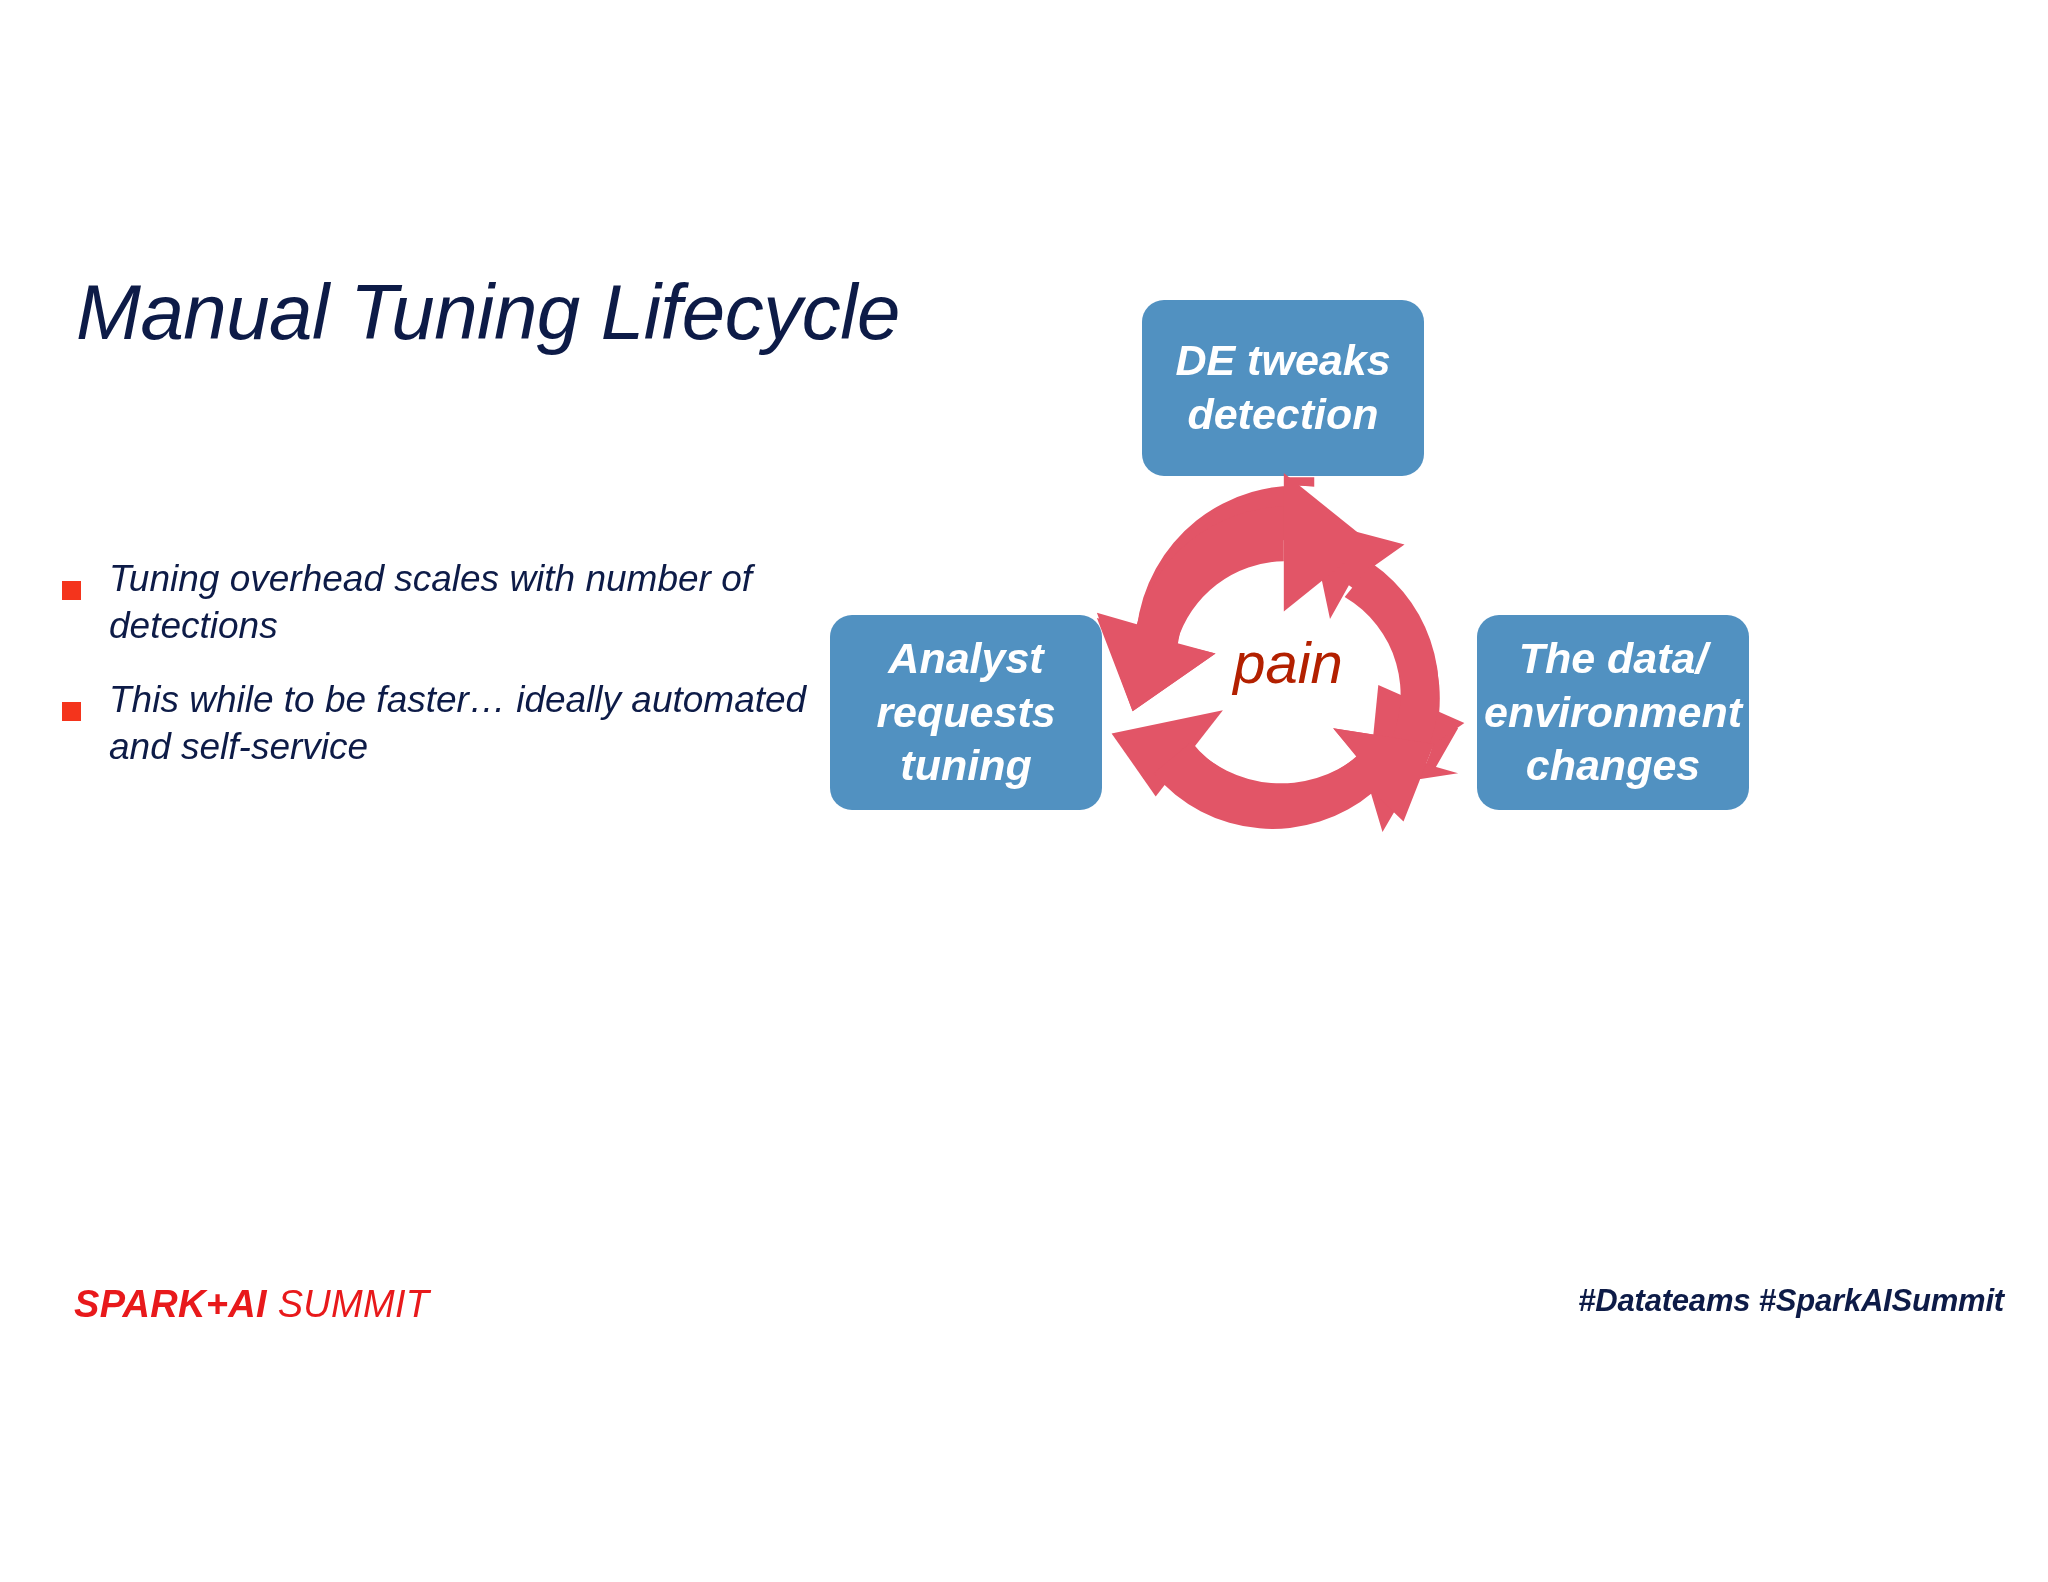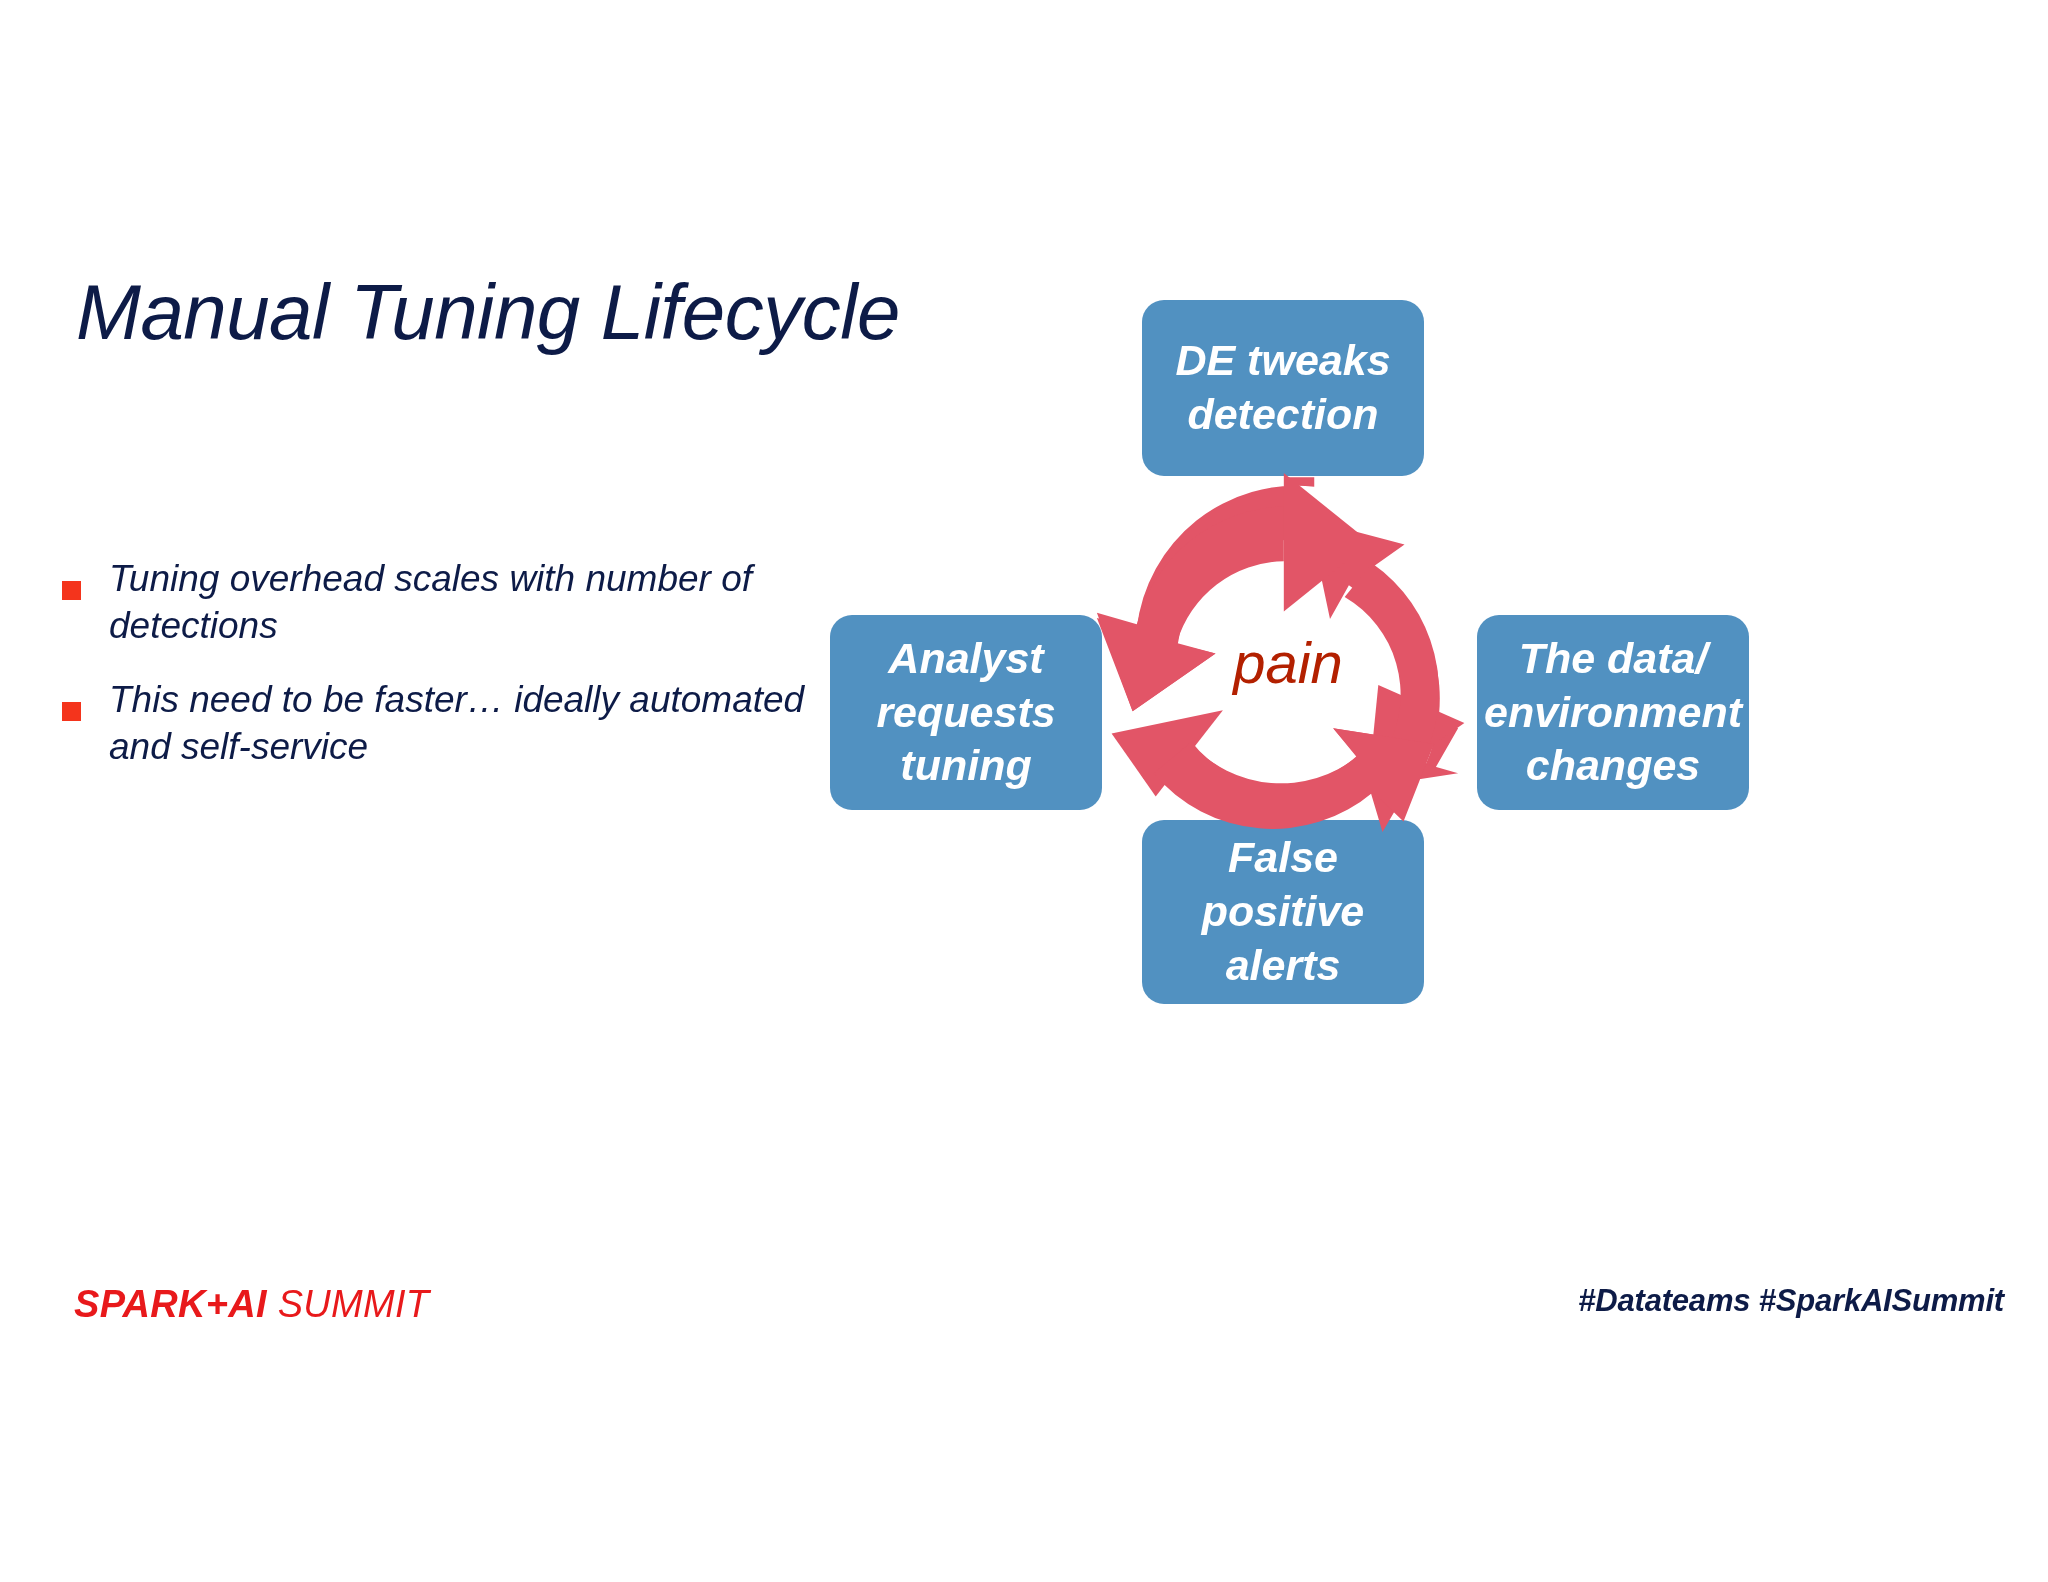--- a/index.html
+++ b/index.html
@@ -155,32 +155,31 @@
   <div class="bullets">
 
     <div class="bullet-row">
       <span class="bullet-marker"></span>
       <span class="bullet-text">Tuning overhead scales with number of detections</span>
     </div>
 
 
     <div class="bullet-row">
       <span class="bullet-marker"></span>
-      <span class="bullet-text">This need to be faster… ideally automated and self-service</span>
+      <span class="bullet-text">This while to be faster… ideally automated and self-service</span>
     </div>
 
   </div>
 
   <div class="diagram">
 
     <div class="node-box node-right">The data/ environment changes</div>
 
     <div class="node-box node-top">DE tweaks detection</div>
 
-    <div class="node-box node-bottom">False positive alerts</div>
 
     <div class="node-box node-left">Analyst requests tuning</div>
 
     <svg class="cycle-svg" viewBox="0 0 400 400">
       <g fill="#e25567">
 
         <path d="M 200 24
                  L 258 84
                  L 225 84
                  A 116 116 0 0 0 95 183

